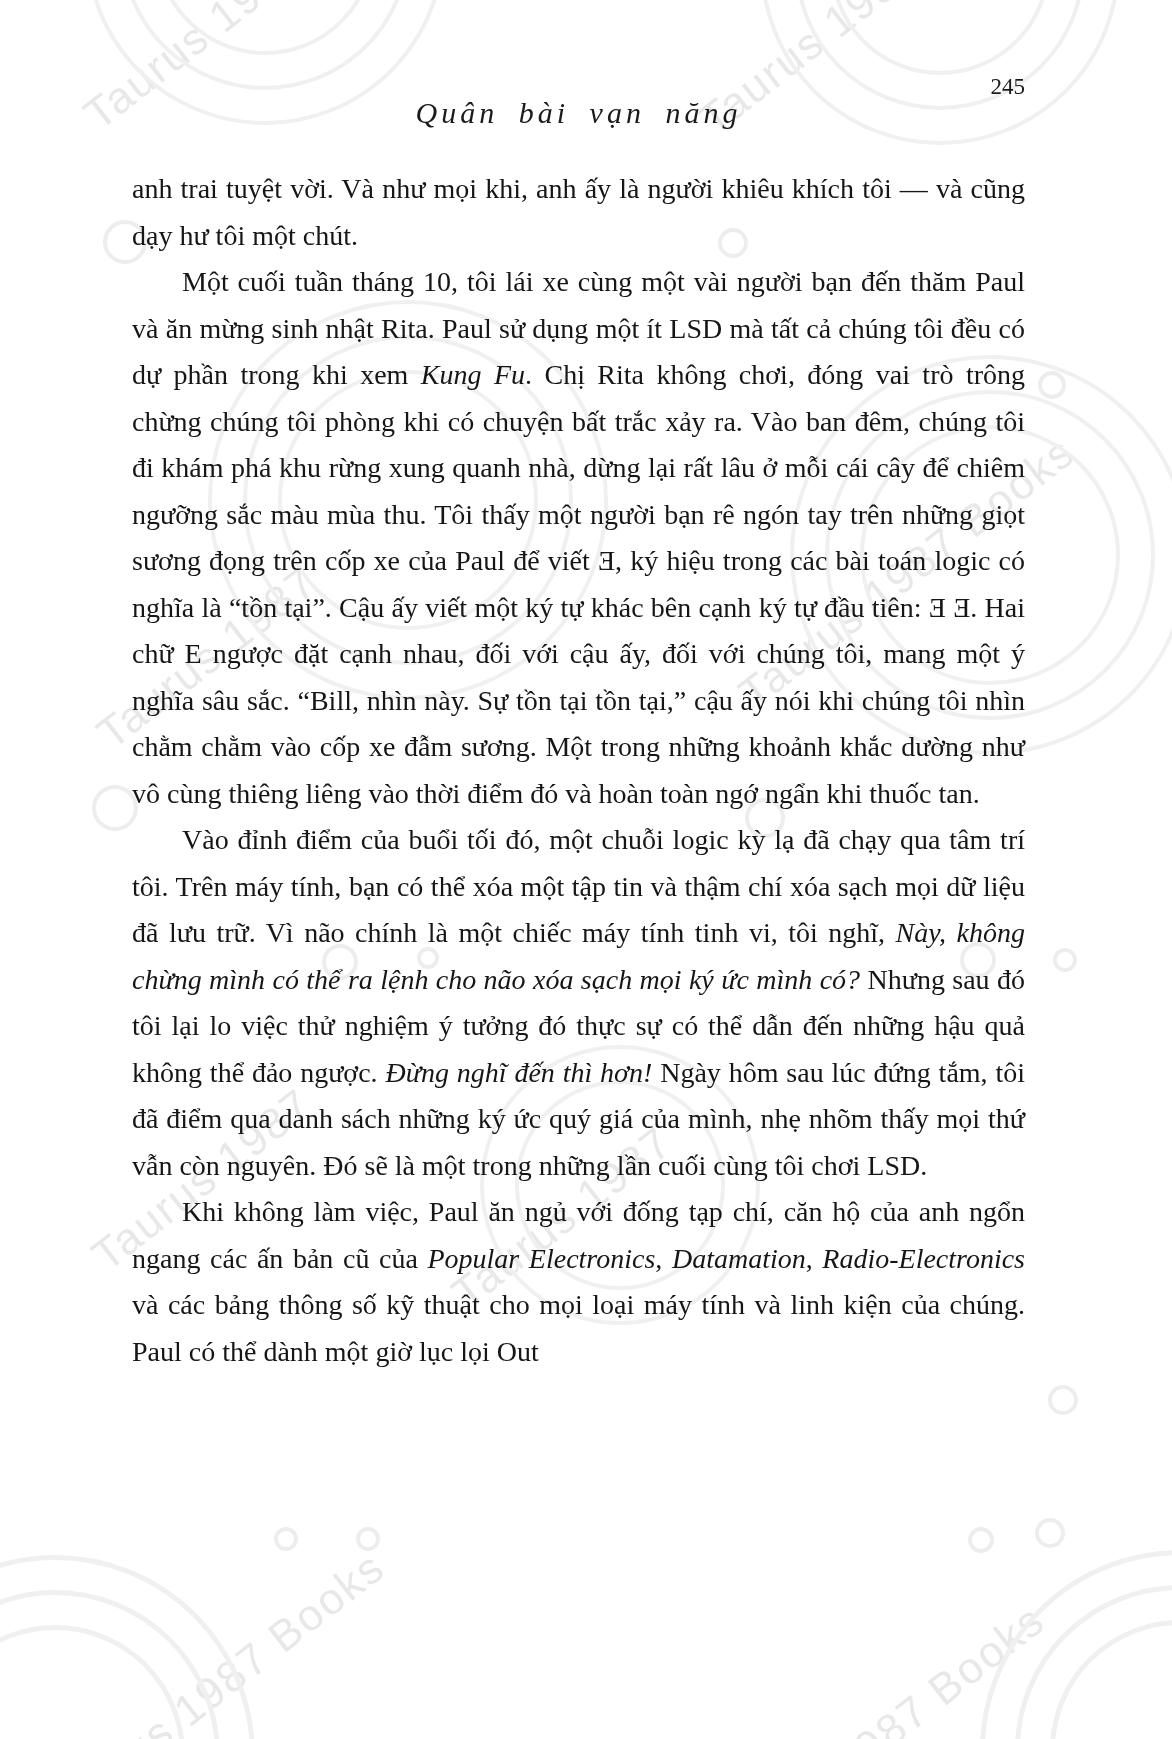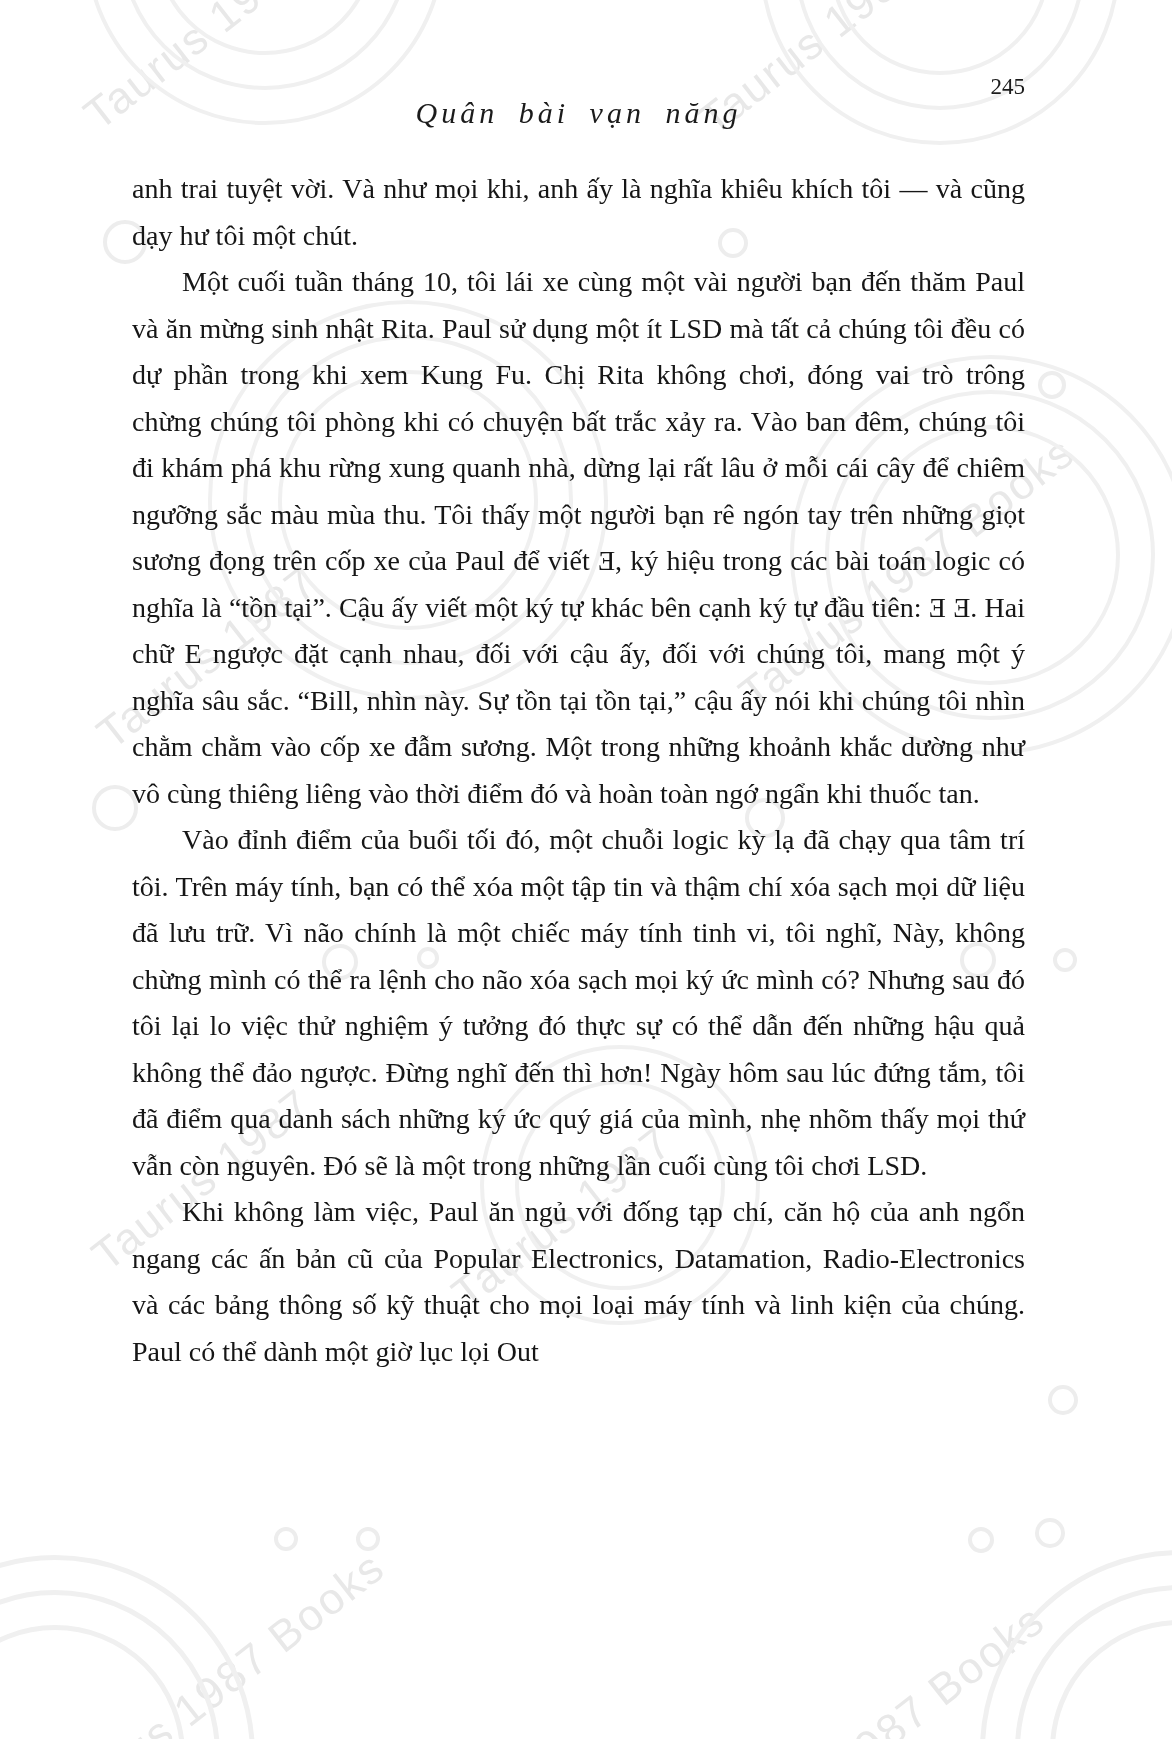--- a/index.html
+++ b/index.html
@@ -57,21 +57,21 @@
     position: absolute;
     left: 132px; top: 166px;
     width: 893px;
     font-size: 28px;
     line-height: 46.5px;
     text-align: justify;
     color: #161616;
   }
   .para { margin: 0; }
   .para.indent { text-indent: 50px; }
-  .it { }
+  .it { font-style: italic; }
 </style>
 </head>
 <body>
 
 <div class="wm-layer">
 
   <div class="wm-text" style="left:90px;  top:95px;">Taurus 1987</div>
   <div class="wm-text" style="left:705px; top:100px;">Taurus 1987</div>
   <div class="wm-text" style="left:103px; top:714px;">Taurus 1987</div>
   <div class="wm-text" style="left:745px; top:674px;">Taurus 1987 Books</div>
@@ -124,19 +124,19 @@
 </div>
 
 <div class="content">
 
   <div class="header">
     <div class="running-title">Quân bài vạn năng</div>
     <div class="page-number">245</div>
   </div>
 
   <div class="text-block">
-      <p class="para"><span>anh trai tuyệt vời. Và như mọi khi, anh ấy là nghĩa khiêu khích tôi — và cũng dạy hư tôi một chút.</span></p>
+      <p class="para"><span>anh trai tuyệt vời. Và như mọi khi, anh ấy là người khiêu khích tôi — và cũng dạy hư tôi một chút.</span></p>
       <p class="para indent"><span>Một cuối tuần tháng 10, tôi lái xe cùng một vài người bạn đến thăm Paul và ăn mừng sinh nhật Rita. Paul sử dụng một ít LSD mà tất cả chúng tôi đều có dự phần trong khi xem </span><span class="it">Kung Fu</span><span>. Chị Rita không chơi, đóng vai trò trông chừng chúng tôi phòng khi có chuyện bất trắc xảy ra. Vào ban đêm, chúng tôi đi khám phá khu rừng xung quanh nhà, dừng lại rất lâu ở mỗi cái cây để chiêm ngưỡng sắc màu mùa thu. Tôi thấy một người bạn rê ngón tay trên những giọt sương đọng trên cốp xe của Paul để viết Ǝ, ký hiệu trong các bài toán logic có nghĩa là “tồn tại”. Cậu ấy viết một ký tự khác bên cạnh ký tự đầu tiên: Ǝ Ǝ. Hai chữ E ngược đặt cạnh nhau, đối với cậu ấy, đối với chúng tôi, mang một ý nghĩa sâu sắc. “Bill, nhìn này. Sự tồn tại tồn tại,” cậu ấy nói khi chúng tôi nhìn chằm chằm vào cốp xe đẫm sương. Một trong những khoảnh khắc dường như vô cùng thiêng liêng vào thời điểm đó và hoàn toàn ngớ ngẩn khi thuốc tan.</span></p>
       <p class="para indent"><span>Vào đỉnh điểm của buổi tối đó, một chuỗi logic kỳ lạ đã chạy qua tâm trí tôi. Trên máy tính, bạn có thể xóa một tập tin và thậm chí xóa sạch mọi dữ liệu đã lưu trữ. Vì não chính là một chiếc máy tính tinh vi, tôi nghĩ, </span><span class="it">Này, không chừng mình có thể ra lệnh cho não xóa sạch mọi ký ức mình có?</span><span> Nhưng sau đó tôi lại lo việc thử nghiệm ý tưởng đó thực sự có thể dẫn đến những hậu quả không thể đảo ngược. </span><span class="it">Đừng nghĩ đến thì hơn!</span><span> Ngày hôm sau lúc đứng tắm, tôi đã điểm qua danh sách những ký ức quý giá của mình, nhẹ nhõm thấy mọi thứ vẫn còn nguyên. Đó sẽ là một trong những lần cuối cùng tôi chơi LSD.</span></p>
       <p class="para indent"><span>Khi không làm việc, Paul ăn ngủ với đống tạp chí, căn hộ của anh ngổn ngang các ấn bản cũ của </span><span class="it">Popular Electronics</span><span>, </span><span class="it">Datamation</span><span>, </span><span class="it">Radio-Electronics</span><span> và các bảng thông số kỹ thuật cho mọi loại máy tính và linh kiện của chúng. Paul có thể dành một giờ lục lọi Out</span></p>
     </div>
 
 </div>
 
 </body></html>

